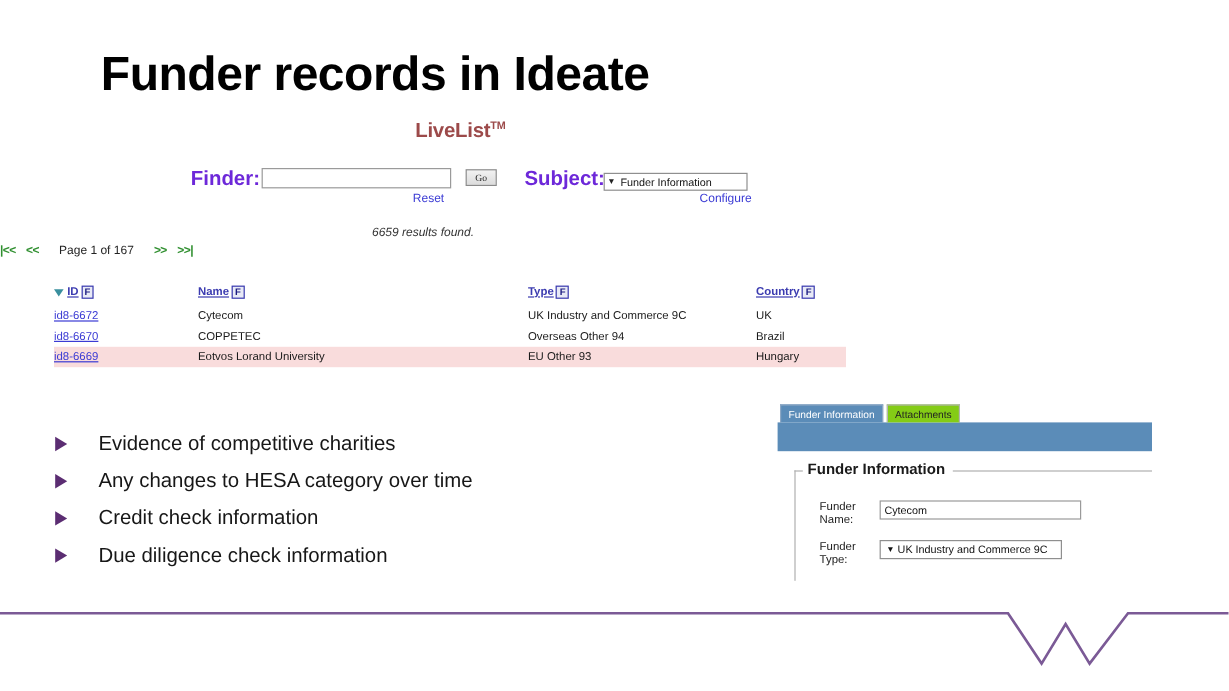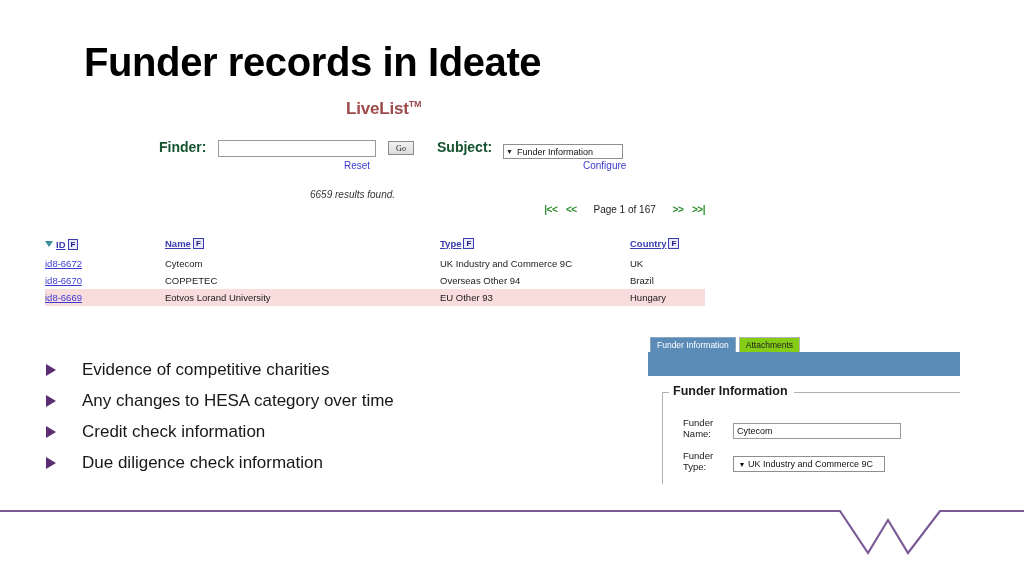--- a/index.html
+++ b/index.html
@@ -41,23 +41,23 @@
   }
   .livelist .tm {
     font-size: 9px;
     vertical-align: super;
     font-weight: bold;
   }
 
   
   .finder-label, .subject-label {
     position: absolute;
-    font-size: 14px;
-    font-weight: bold;
-    color: #14532d;
+    font-size: 17px;
+    font-weight: bold;
+    color: #6d28d9;
     white-space: nowrap;
   }
   .finder-label { left: 159px; top: 139px; }
   .subject-label { left: 437px; top: 139px; }
 
   .finder-input {
     position: absolute;
     left: 218px;
     top: 140px;
     width: 152px;
@@ -134,21 +134,21 @@
     text-align: center;
     font-size: 10px;
     font-style: italic;
     color: #333333;
   }
   .pager {
     position: absolute;
     left: 0;
     top: 204px;
     width: 705px;
-    text-align: right;
+    text-align: left;
     font-size: 10px;
     color: #333333;
     white-space: nowrap;
   }
   .pager .nav {
     color: #2f8f2f;
     font-weight: bold;
     cursor: pointer;
     letter-spacing: -0.5px;
   }
@@ -306,21 +306,21 @@
     padding: 0 6px 0 4px;
     font-size: 12.5px;
     font-weight: bold;
     color: #1a1a1a;
     white-space: nowrap;
   }
 
   .field-row {
     position: absolute;
     display: flex;
-    align-items: flex-end;
+    align-items: flex-start;
   }
   .field-row.r1 { left: 20px; top: 24px; }
   .field-row.r2 { left: 20px; top: 57px; }
 
   .field-label {
     width: 50px;
     font-size: 9.5px;
     color: #1a1a1a;
     line-height: 11px;
   }

